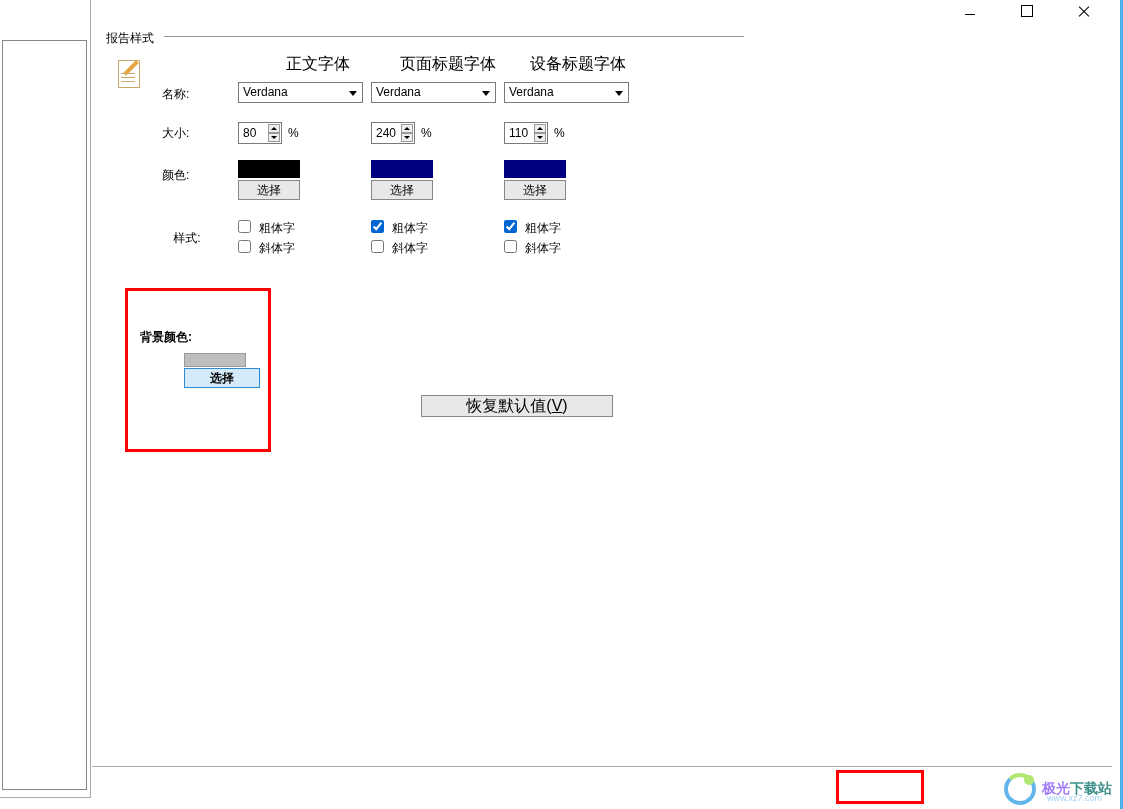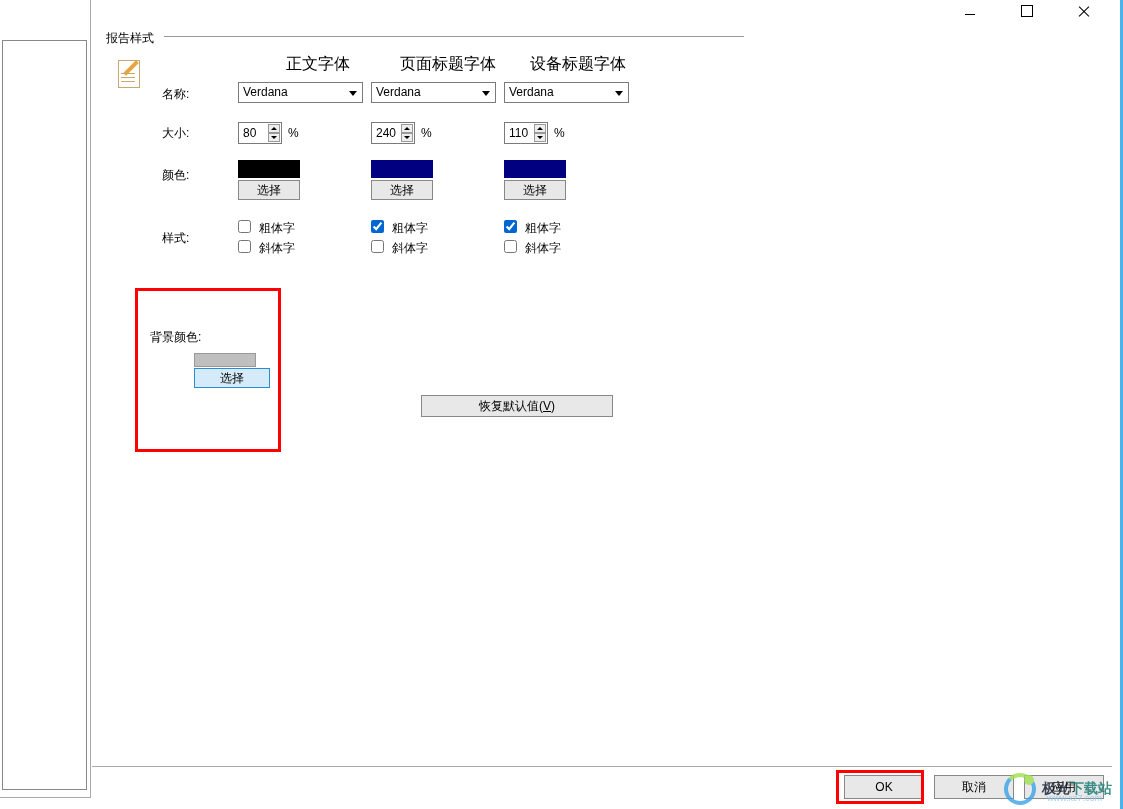--- a/index.html
+++ b/index.html
@@ -106,21 +106,21 @@
   .row-label {
     position:absolute;
     left:56px;
     width:50px;
     font-size:12px;
   }
 
   .row-name { top:50px; }
   .row-size { top:89px; }
   .row-color{ top:131px; }
-  .row-style{ top:194px; }
+  .row-style{ top:194px;text-align:center; }
 
   .combo {
     position:absolute;
     width:125px;
     height:21px;
     border:1px solid #7a7a7a;
     background:#fff;
     font-size:12px;
     padding:2px 18px 2px 4px;
   }
@@ -188,24 +188,25 @@
     font-size:12px;
   }
   .chk input[type=checkbox]{
     width:13px;height:13px; margin:0; accent-color:#0066d1;
   }
   .chk.a1{left:132px; top:184px;} .chk.a2{left:265px; top:184px;} .chk.a3{left:398px; top:184px;}
   .chk.i1{left:132px; top:204px;} .chk.i2{left:265px; top:204px;} .chk.i3{left:398px; top:204px;}
 
   .bg-group {
     position:absolute;
-    left:32px; top:255px;
+    left:22px; top:255px;
     width:140px; height:158px;
     outline:3px solid #ff0000;
     padding:34px 10px 10px 10px;
+    font-weight:bold;
   }
   .bg-title{ position:absolute; left:12px; top:38px; font-size:12px;}
   .bg-swatch{
     position:absolute; left:56px; top:62px;
     width:62px; height:14px;
     background:#bfbfbf;
     border:1px solid #9a9a9a;
   }
   .bg-choose{
     position:absolute; left:56px; top:77px;
@@ -216,21 +217,21 @@
     line-height:18px;
     font-size:12px;
     cursor:pointer;
   }
   .restore {
     position:absolute;
     left:315px; top:359px;
     width:192px; height:22px;
     border:1px solid #888;
     background:#e8e8e8;
-    font-size:12px;
+    font-size:16px;
     text-align:center; line-height:20px;
     cursor:pointer;
   }
   .restore u{ text-decoration:underline;}
 
   .bottom-line{
     position:absolute;
     left:92px; right:8px; bottom:42px; height:1px;
     border-top:1px solid #aaa;
   }
@@ -269,21 +270,21 @@
     border-radius:50%;
     position:relative;
   }
   .wm-circle::after{
     content:""; position:absolute; right:-2px; top:-2px; width:10px; height:10px;
     background:#9ee04f; border-radius:50%;
   }
   .wm-text{
     font-size:14px; font-weight:bold;
   }
-  .wm-text .a{ color:#0f172a; } .wm-text .b{ color:#0f766e; }
+  .wm-text .a{ color:#8b5cf6; } .wm-text .b{ color:#0f766e; }
   .wm-sub{ font-size:9px; color:#8dc7f0; position:absolute; right:10px; bottom:2px;}
 </style>
 </head>
 <body>
 
 <div class="window">
 
   <div class="titlebar">
     <div class="titlebar-btn min"></div>
     <div class="titlebar-btn max"></div>
@@ -395,25 +396,20 @@
       </div>
 
       <div class="restore">
         <span>恢复默认值(</span><u>V</u><span>)</span>
       </div>
     </div>
   </div>
 
   <div class="bottom-line"></div>
 
-  <div class="button-row">
-    <div class="btn">OK</div>
-    <div class="btn">取消</div>
-    <div class="btn">应用</div>
-  </div>
   <div class="ok-highlight"></div>
 
   <div class="watermark">
     <div class="wm-circle"></div>
     <div class="wm-text">
       <span class="a">极光</span><span class="b">下载站</span>
     </div>
     <div class="wm-sub">www.xz7.com</div>
   </div>
 </div>

